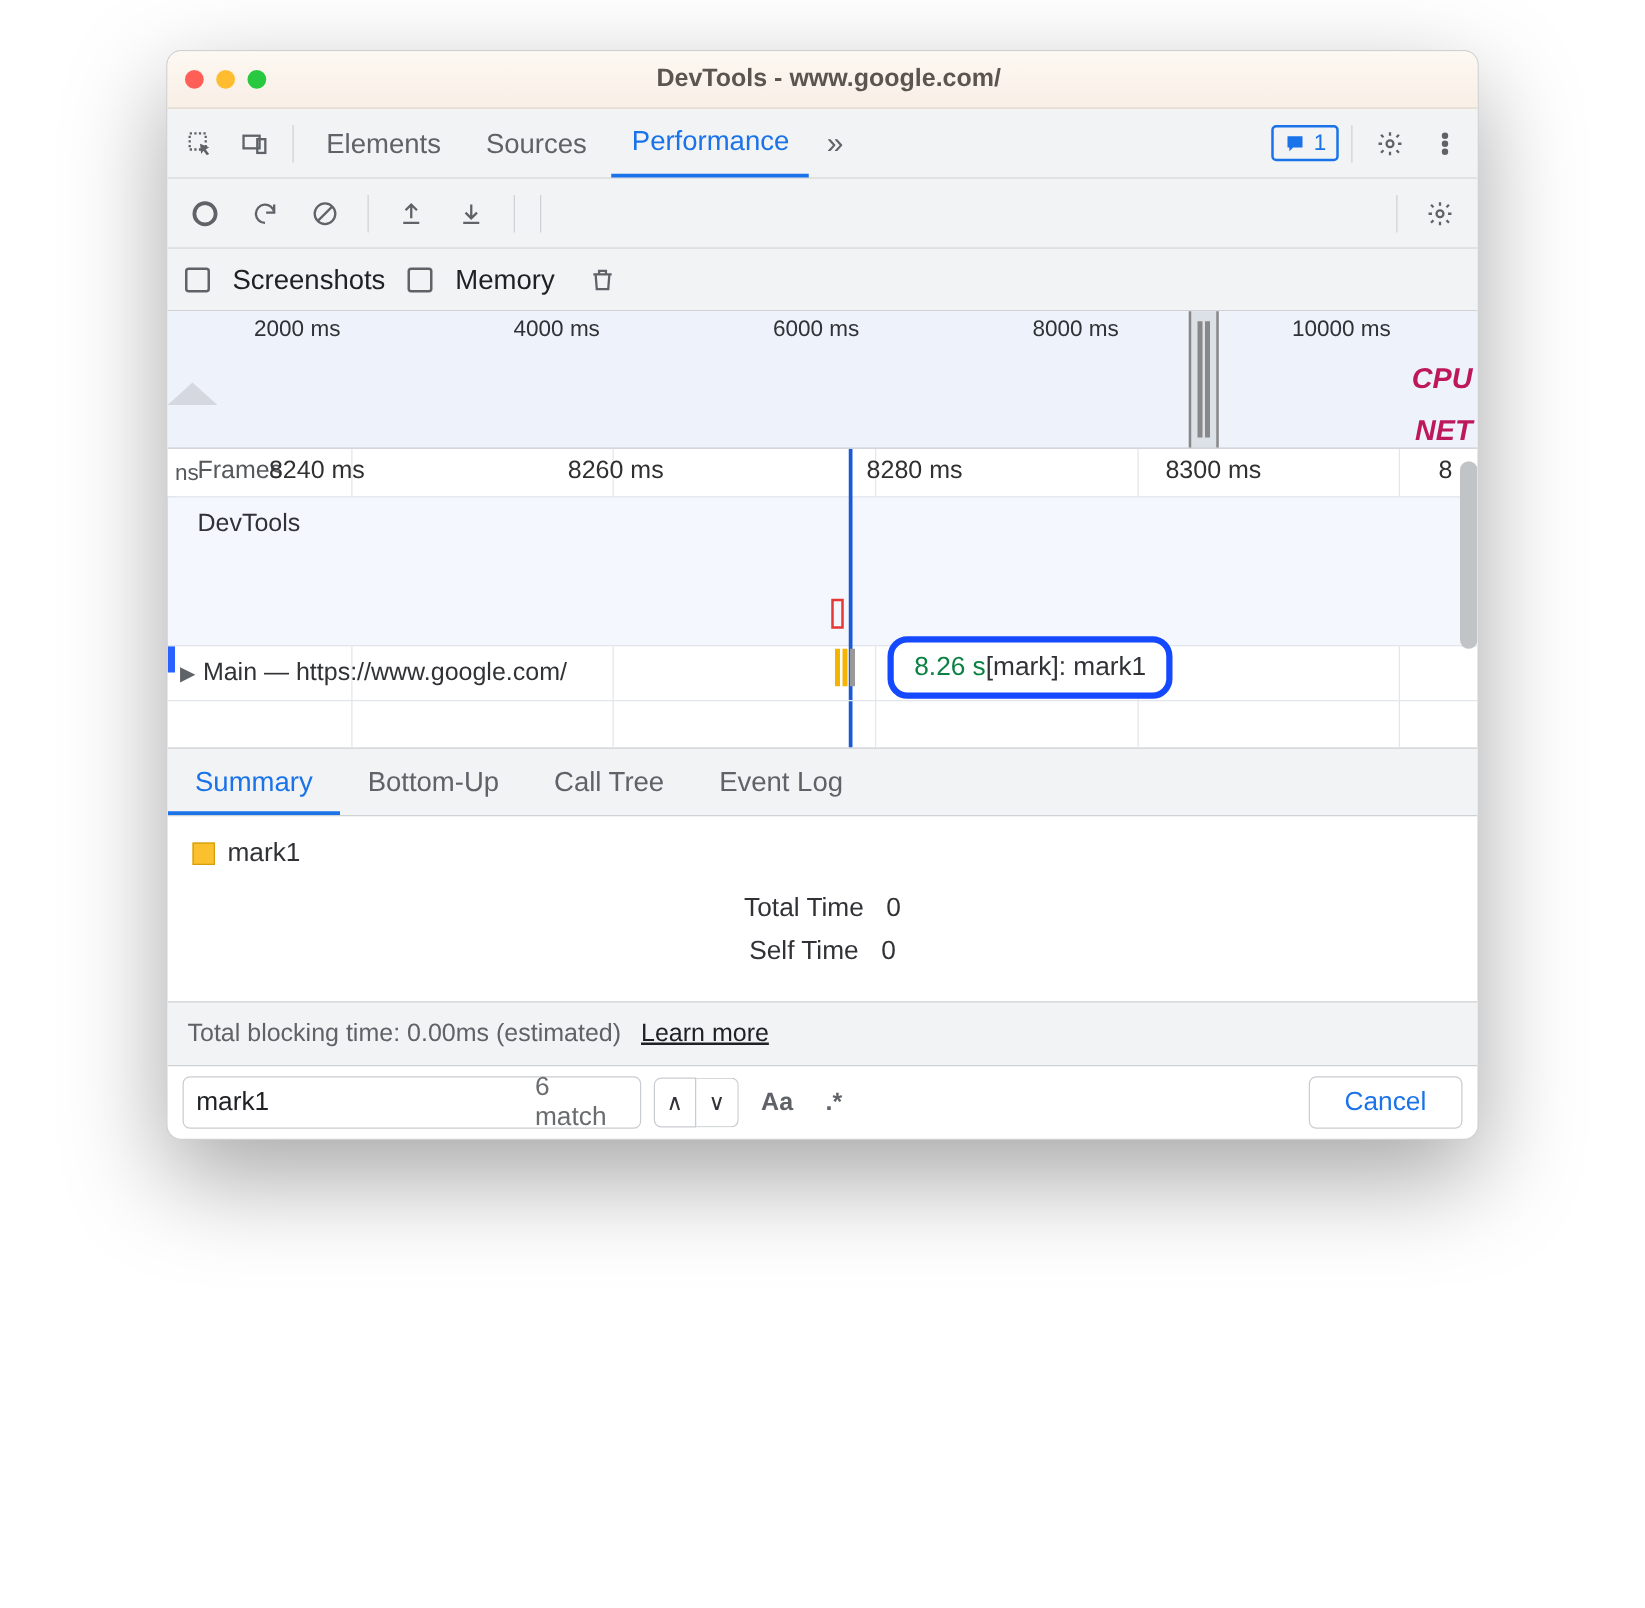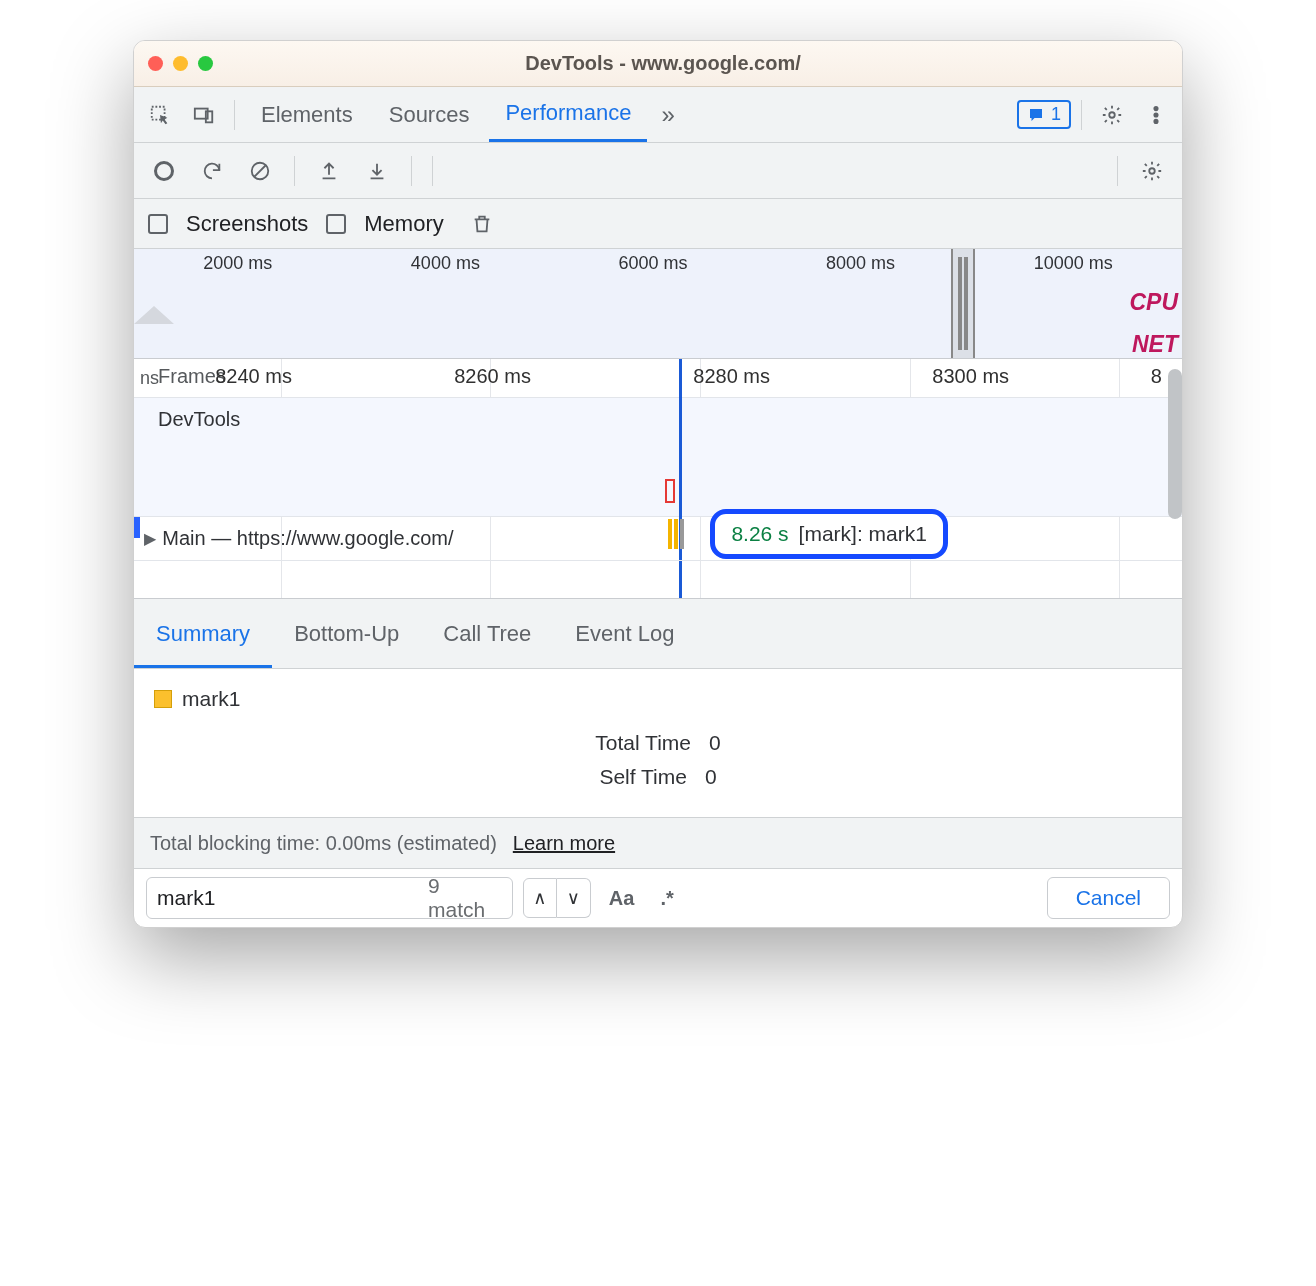--- a/index.html
+++ b/index.html
@@ -42,24 +42,24 @@
   .row-timings{ position:absolute; top:38px; left:0; right:0; height:120px; background:#f4f7fe; border-top:1px solid #e2e5ea; border-bottom:1px solid #e2e5ea;}
   .row-timings .lbl{ position:absolute; left:24px; top:10px; font-size:20px; color:#303236;}
   .blue-bar{ position:absolute; left:0; top:38px; width:6px; bottom:60px; background:#2962ff;}
   .cursor-line{ position:absolute; top:0; bottom:0; width:3px; background:#1a5ad6; left:52%;}
   .small-red{position:absolute; left:52%; top:120px; width:10px;height:24px;border:2px solid #e53935; transform:translateX(-14px);}
   .row-main{ position:absolute; top:158px; left:0; right:0; height:44px; border-bottom:1px solid #e2e5ea; display:flex; align-items:center;}
   .row-main .tri{ margin:0 6px 0 10px; color:#5f6368;}
   .row-main .txt{ font-size:20px; color:#303236;}
   .stripes{position:absolute; left:51%; top:160px; display:flex; gap:2px;}
   .stripes div{ width:4px; height:30px;}
-  .callout{ position:absolute; left:55%; top:150px; border:5px solid #1549ff; border-radius:16px; padding:8px 16px; background:#fff; display:flex; gap:10px; font-size:21px;}
+  .callout{ position:absolute; left:55%; top:150px; border:5px solid #1549ff; border-radius:16px; padding:8px 16px; background:#fff; display:flex; font-size:21px;}
   .callout .t{ color:#0b8043; font-weight:500;}
   .callout .m{ color:#303236;}
-  .subtabs{ display:flex; height:70px; background:#f1f3f4; border-bottom:1px solid #cfd2d4; align-items:center;}
+  .subtabs{ display:flex; height:54px; background:#f1f3f4; border-bottom:1px solid #cfd2d4; align-items:center;}
   .subtab{ padding:0 22px; height:100%; display:flex; align-items:center; font-size:22px; color:#5f6368; cursor:pointer;}
   .subtab.active{ color:#1a73e8; box-shadow: inset 0 -3px 0 #1a73e8;}
   .summary{ padding:18px 20px; font-size:21px; color:#303236;}
   .summary .name{ display:flex; align-items:center; gap:10px; margin-bottom:20px;}
   .sw{ width:18px;height:18px; background:#fbc02d; border:1px solid #d49f0a;}
   .summary .kv{ display:flex; gap:18px; margin:10px 0;justify-content:center;}
   .blocking{ height:52px; background:#f1f3f4; border-top:1px solid #cfd2d4; border-bottom:1px solid #cfd2d4; display:flex; align-items:center; padding:0 16px; gap:16px; font-size:20px; color:#5f6368;}
   .blocking a{ color:#202124; text-decoration:underline; cursor:pointer;}
   .searchbar{ height:58px; display:flex; align-items:center; padding:8px 12px; gap:10px;}
   .searchbox{ flex:1; display:flex; align-items:center; border:1px solid #c9ccd0; border-radius:6px; height:42px; padding:0 10px; font-size:21px;}
@@ -258,21 +258,21 @@
   </div>
 
   <div class="blocking">
     <span>Total blocking time: 0.00ms (estimated)</span>
     <a>Learn more</a>
   </div>
 
   <div class="searchbar">
     <div class="searchbox">
       <input value="mark1" style="">
-      <span class="match">9 match</span>
+      <span class="match">6 match</span>
     </div>
     <div class="navbtns">
       <div>∧</div>
       <div>∨</div>
     </div>
     <span class="opt">Aa</span>
     <span class="opt">.*</span>
     <div style="flex:1"></div>
     <div class="cancel">Cancel</div>
   </div>

